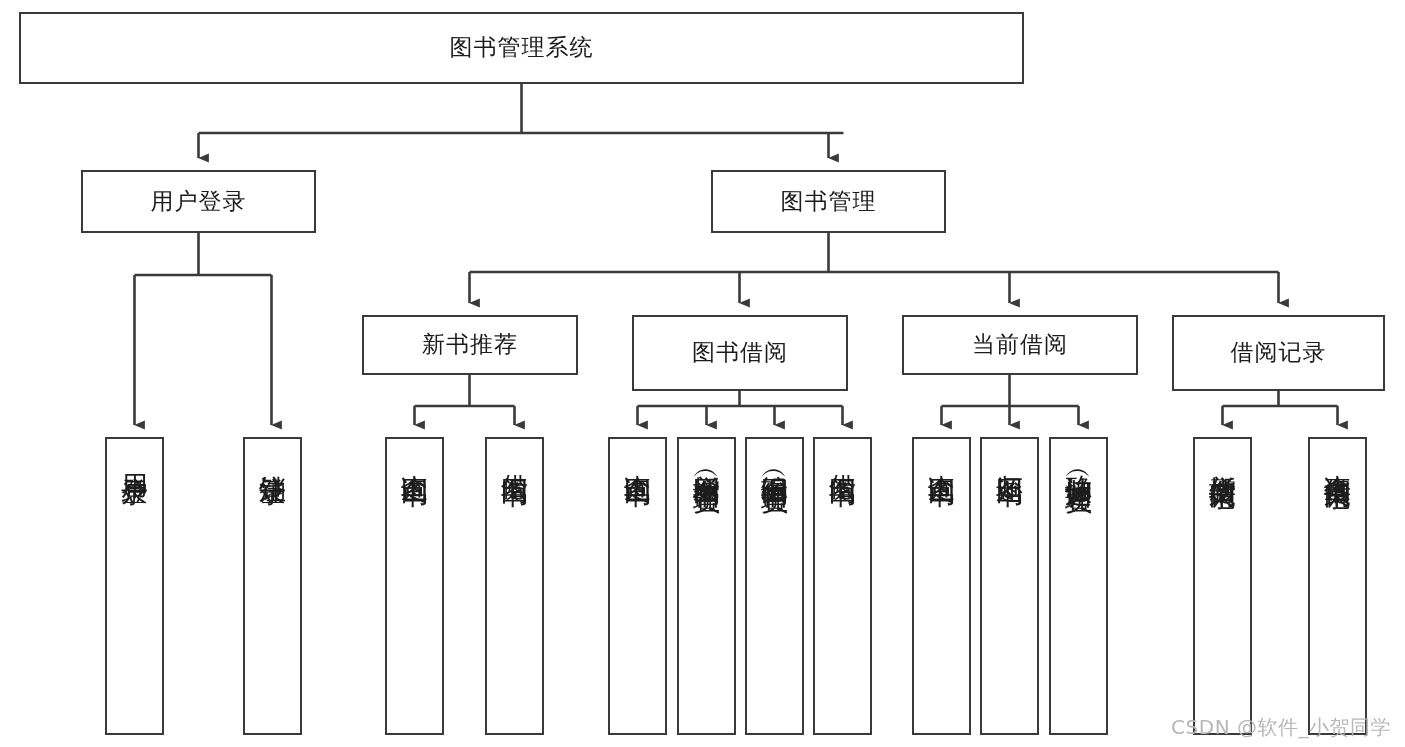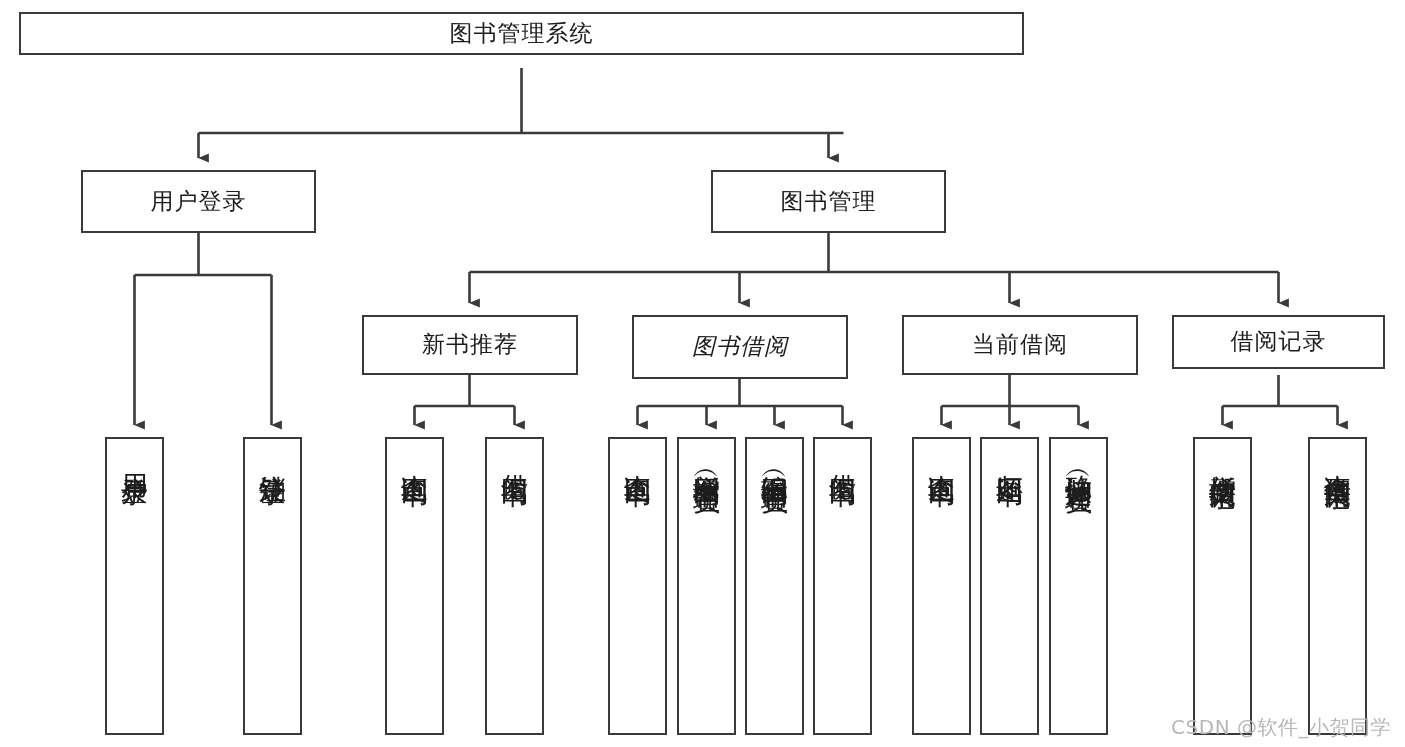--- a/index.html
+++ b/index.html
@@ -116,45 +116,45 @@
       <path d="M1009.5,406 L1009.5,425" marker-end="url(#arrow)"></path>
       <path d="M1078.5,406 L1078.5,425" marker-end="url(#arrow)"></path>
 
       <path d="M1278.5,375 L1278.5,406"></path>
       <path d="M1222.5,406 L1337.5,406"></path>
       <path d="M1222.5,406 L1222.5,425" marker-end="url(#arrow)"></path>
       <path d="M1337.5,406 L1337.5,425" marker-end="url(#arrow)"></path>
     </g>
   </svg>
 
-  <div class="node horizontal" style="left:19px; top:12px; width:1005px; height:43px;">
+  <div class="node horizontal" style="left:19px; top:12px; width:1005px; height:72px;">
     <span>图书管理系统</span>
   </div>
 
   <div class="node horizontal" style="left:81px; top:170px; width:235px; height:63px;">
     <span>用户登录</span>
   </div>
 
   <div class="node horizontal" style="left:711px; top:170px; width:235px; height:63px;">
     <span>图书管理</span>
   </div>
 
   <div class="node horizontal" style="left:362px; top:315px; width:216px; height:60px;justify-content:center;">
     <span>新书推荐</span>
   </div>
 
-  <div class="node horizontal" style="left:632px; top:315px; width:216px; height:64px;font-style:italic;">
+  <div class="node horizontal" style="left:632px; top:315px; width:216px; height:76px;">
     <span>图书借阅</span>
   </div>
 
   <div class="node horizontal" style="left:902px; top:315px; width:236px; height:60px;">
     <span>当前借阅</span>
   </div>
 
-  <div class="node horizontal" style="left:1172px; top:315px; width:213px; height:54px;align-items:center;">
+  <div class="node horizontal" style="left:1172px; top:315px; width:213px; height:76px;align-items:center;">
     <span>借阅记录</span>
   </div>
 
   <div class="node vertical" style="left:105px; top:437px; width:59px; height:298px;">
     <span class="vtext">用户登录</span>
   </div>
 
   <div class="node vertical" style="left:243px; top:437px; width:59px; height:298px;">
     <span class="vtext">注销登录</span>
   </div>

